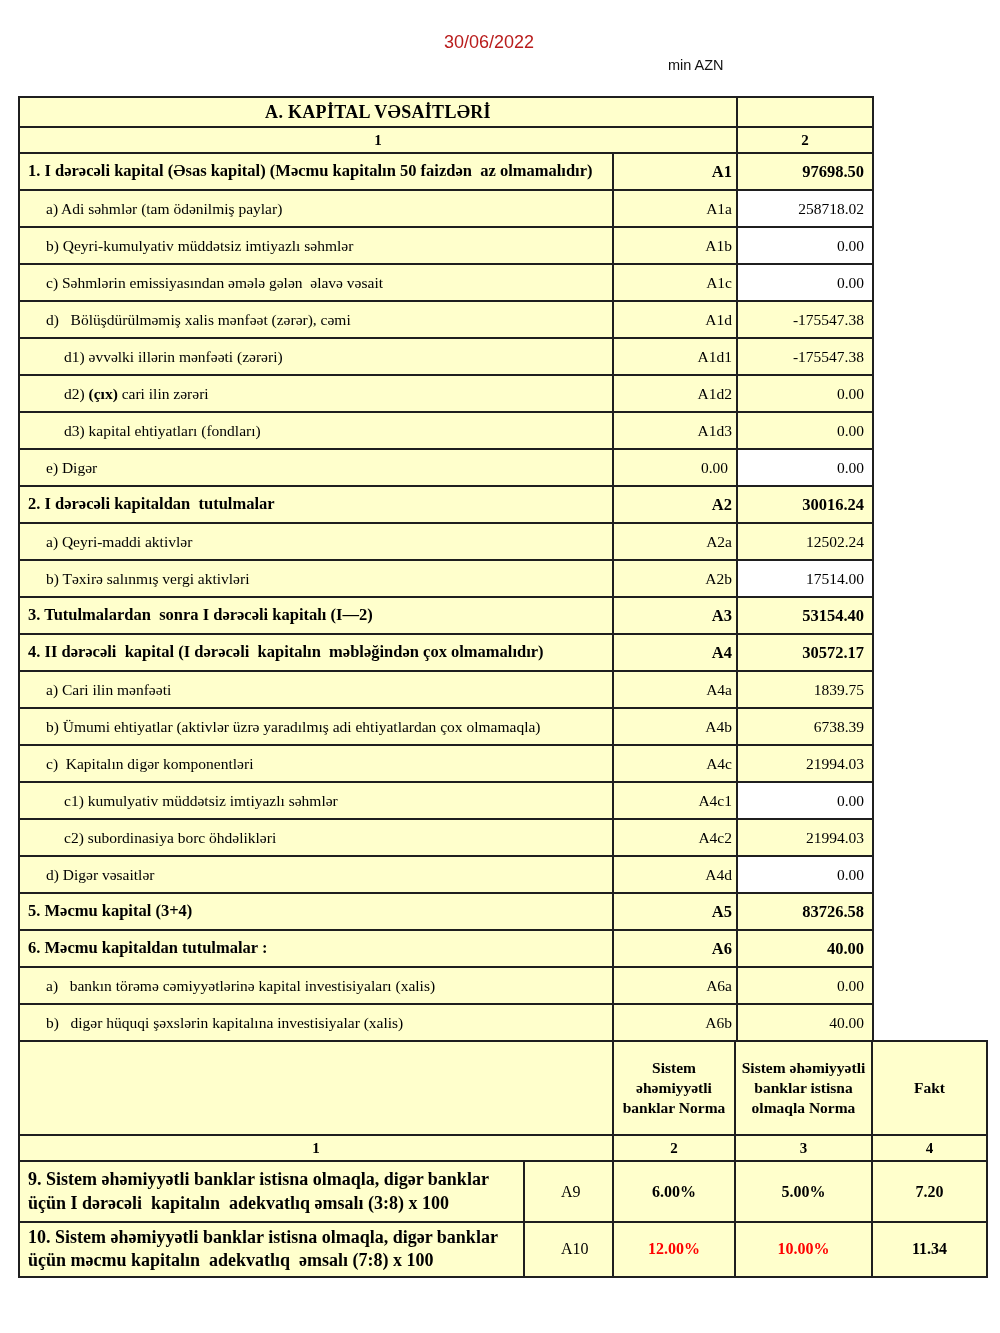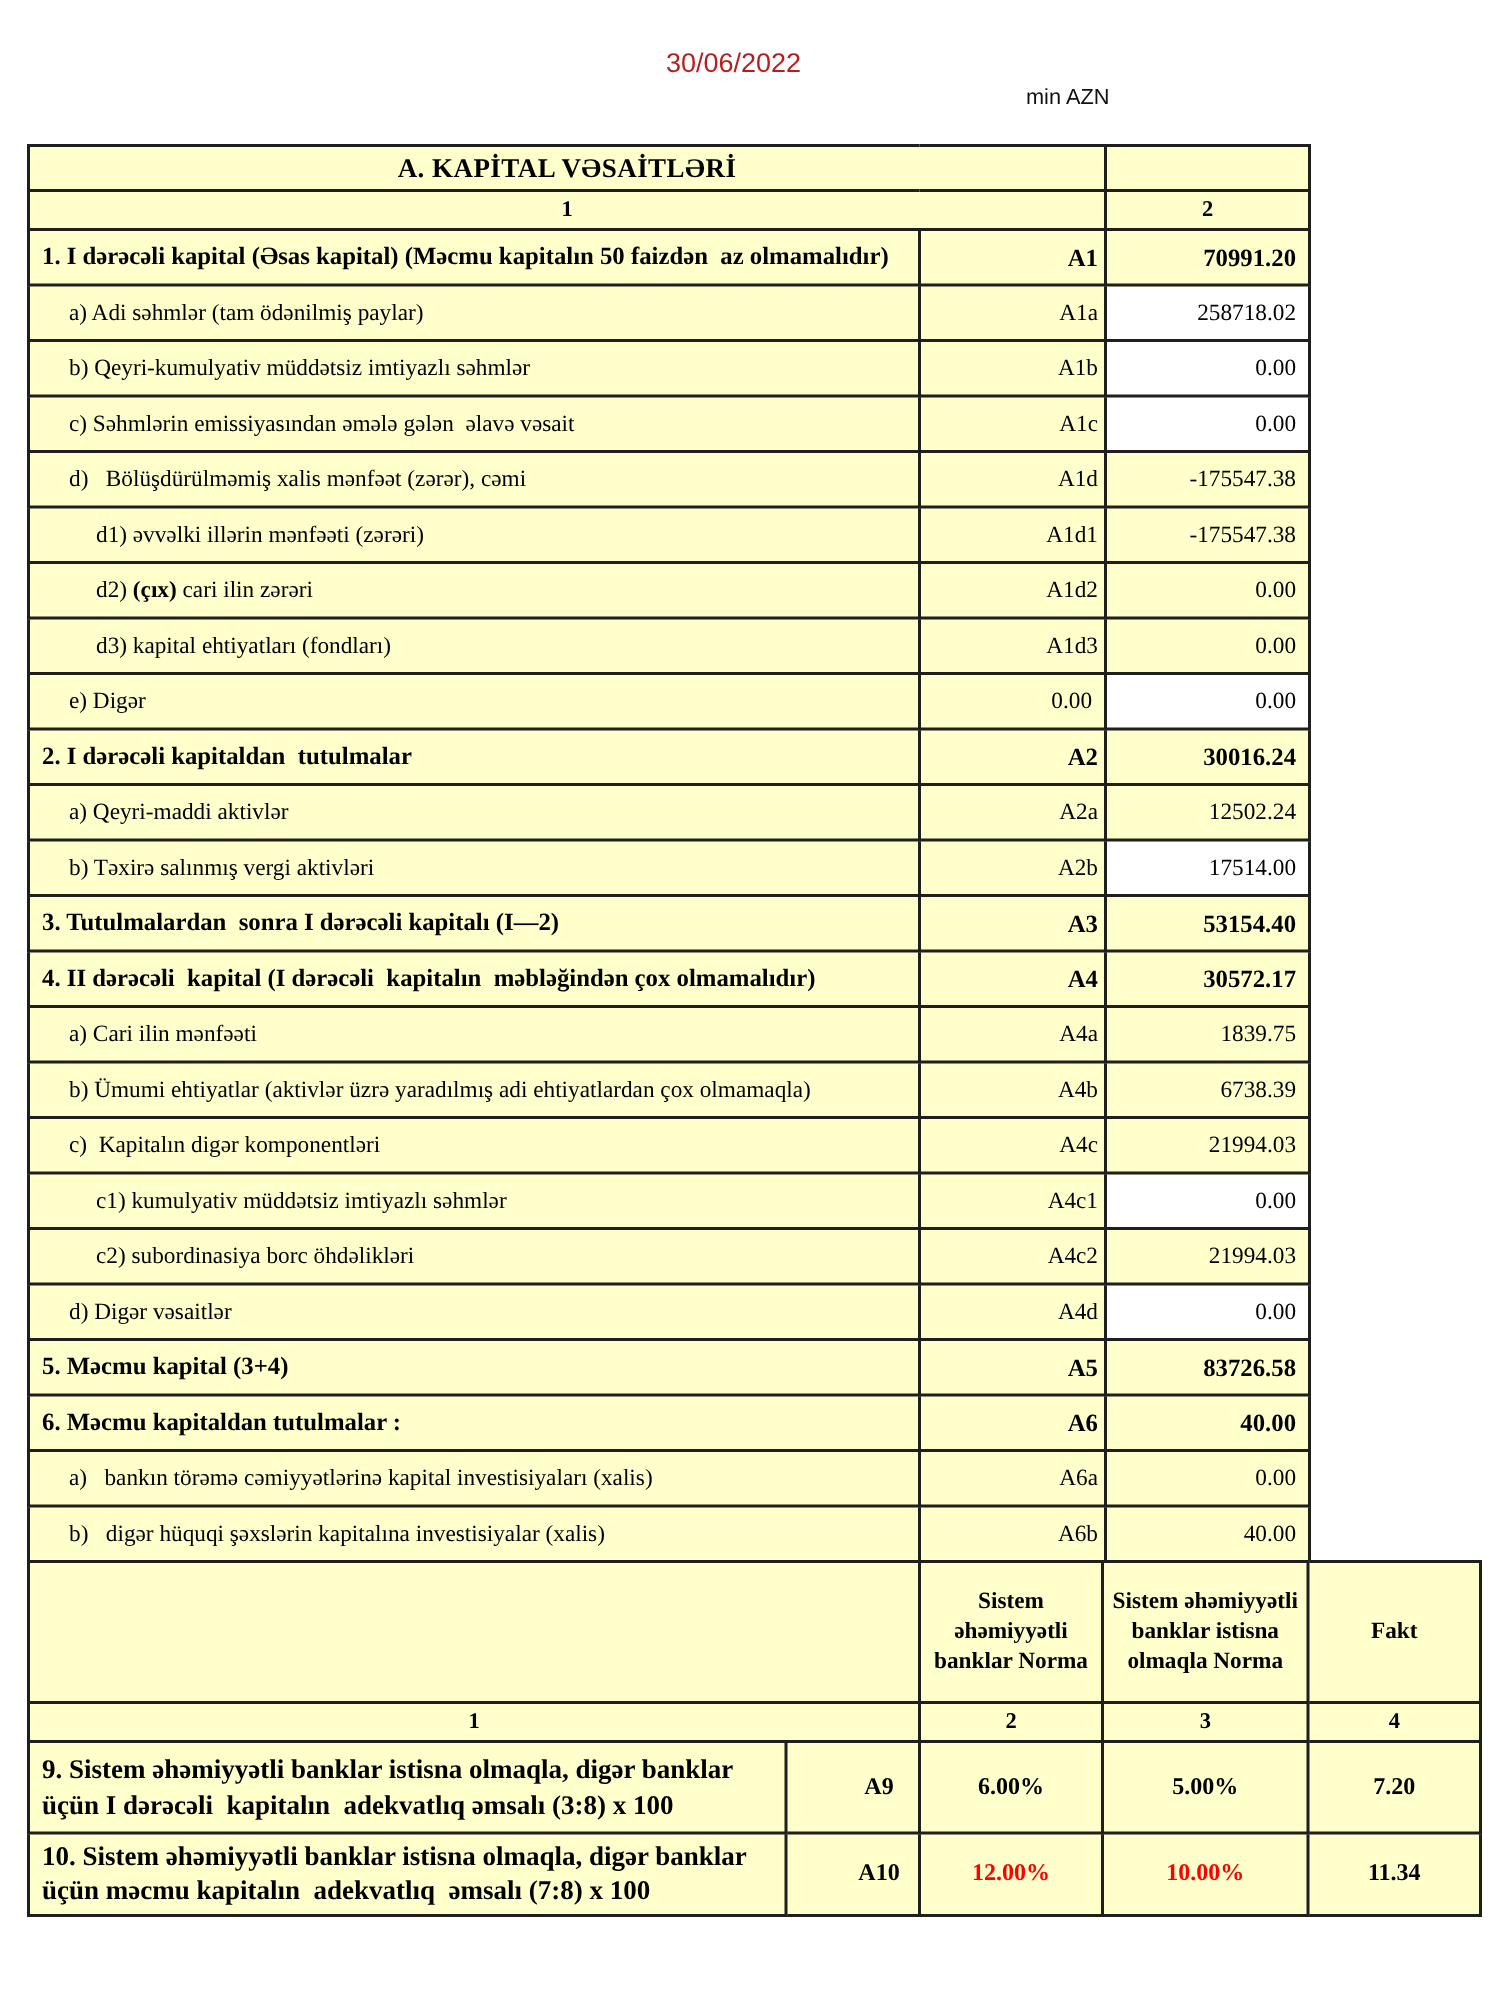--- a/index.html
+++ b/index.html
@@ -15,21 +15,21 @@
   .doc-date {
     position: absolute;
     top: 32px; left: 0; width: 978px;
     text-align: center;
     font-family: "Liberation Sans", sans-serif;
     font-size: 18px;
     color: #b91c1c;
   }
   .unit-label {
     position: absolute;
-    top: 57px; left: 684px;
+    top: 57px; left: 668px;
     font-family: "Liberation Sans", sans-serif;
     font-size: 14.5px;
     color: #111;
   }
   .percent-label {
     position: absolute;
     top: 1054px; left: 0; width: 982px;
     text-align: right;
     font-style: italic;
     font-size: 16px;
@@ -62,21 +62,21 @@
   .val { text-align: right; padding: 2px 8px 2px 2px; font-size: 15.5px; }
   .val.main { font-size: 16.5px; font-weight: bold; }
   .val.white { background: var(--white-bg, #ffffff); }
   
   .t2 { left: 18px; top: 1040px; width: 968px; height: 222px; }
   .t2 .hdr th { font-weight: bold; font-size: 15.5px; text-align: center; line-height: 1.3; height: 88px; padding: 2px 4px; }
   .t2 .numrow th { height: 22px; }
   .t2 tbody tr.r9 td { height: 53px; }
   .t2 tbody tr.r10 td { height: 44px; }
   .lbl2 { font-weight: bold; font-size: 18px; padding: 3px 6px 3px 8px; line-height: 1.3; white-space: pre-wrap; }
-  .code2 { text-align: center; font-weight: bold; font-size: 16px; padding-left: 36px; }
+  .code2 { text-align: left; font-weight: normal; font-size: 16px; padding-left: 36px; }
   .v2 { text-align: center; font-weight: bold; font-size: 16px; }
   .red { color: var(--red, #FF0000); }
 </style>
 </head>
 <body>
 
 <div class="page">
 
   <div class="doc-date">30/06/2022</div>
   <div class="unit-label">min AZN</div>
@@ -94,21 +94,21 @@
       </tr>
       <tr class="numrow">
         <th colspan="2">1</th>
         <th>2</th>
       </tr>
     </thead>
     <tbody id="t1-body">
         <tr>
           <td class="lbl lvl0 main"><span class="b">1. I dərəcəli kapital</span><span> (Əsas kapital) (Məcmu kapitalın 50 faizdən  az olmamalıdır)</span></td>
           <td class="code main">A1</td>
-          <td class="val main">70991.20</td>
+          <td class="val main">97698.50</td>
         </tr>
         <tr>
           <td class="lbl lvl1"><span>a) Adi səhmlər (tam ödənilmiş paylar)</span></td>
           <td class="code">A1a</td>
           <td class="val white">258718.02</td>
         </tr>
         <tr>
           <td class="lbl lvl1"><span>b) Qeyri-kumulyativ müddətsiz imtiyazlı səhmlər</span></td>
           <td class="code">A1b</td>
           <td class="val white">0.00</td>

